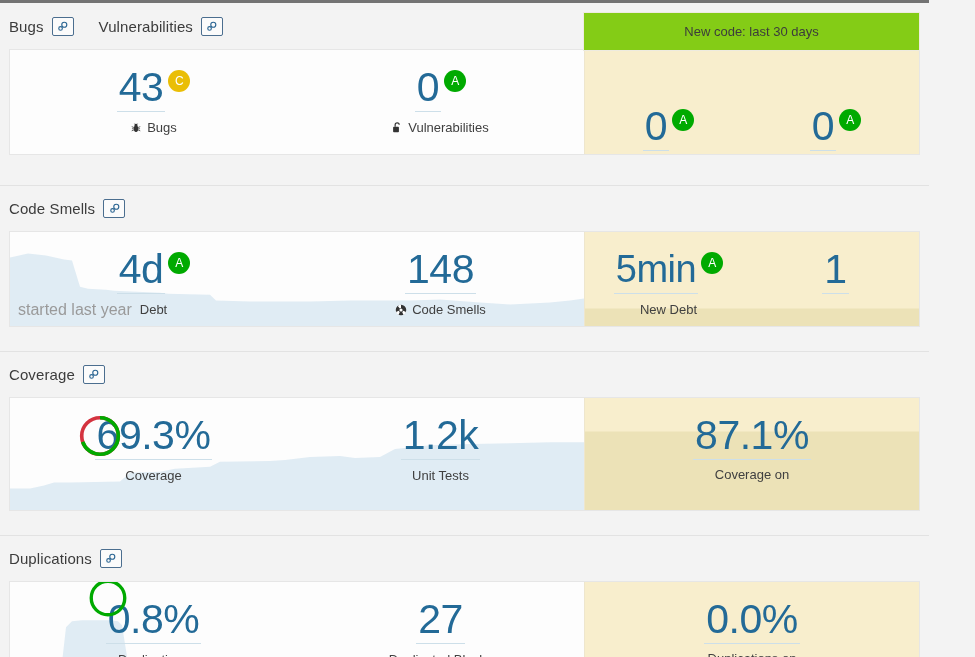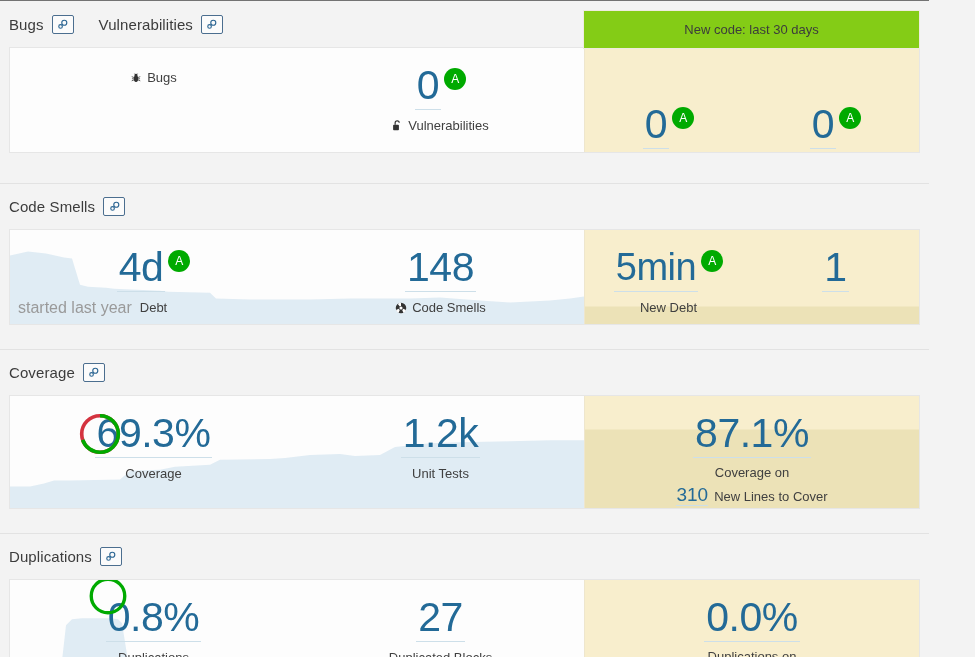--- a/index.html
+++ b/index.html
@@ -7,21 +7,21 @@
     margin: 0; padding: 0;
     width: 975px; height: 657px;
     background: #f3f3f3;
     font-family: "Liberation Sans", sans-serif;
     overflow: hidden;
   }
   .page {
     position: relative;
     width: 929px; height: 657px;
     background: #f3f3f3;
-    border-top: 1px solid #737373;
+    border-top: 3px solid #737373;
   }
 
   
   .section-head {
     position: relative;
     height: 46px;
     display: flex;
     align-items: center;
     padding-left: 9px;
     border-top: 1px solid #e2e2e2;
@@ -213,20 +213,24 @@
 
   <div class="newcode-band">
     <span>New code: last 30 days</span>
   </div>
 
   <div class="card-row" style="height:106px">
     <div class="pane-left">
       <div class="measures">
 
         <div class="measure">
+          <div class="big-line">
+            <span class="big-val">43</span>
+            <span class="rating" style="background:#eabe06">C</span>
+          </div>
           <div class="mlabel">
             <span class="ico">
               <svg width="12" height="12" viewBox="0 0 16 16">
                   <g fill="#333">
                     <ellipse cx="8" cy="9" rx="3" ry="4.2"></ellipse>
                     <circle cx="8" cy="4.2" r="1.9"></circle>
                     <rect x="7.6" y="3" width=".8" height="10"></rect>
                     <path d="M2.3 6.2 L5.2 7.3 M2.3 11.8 L5.2 10.6 M2.6 9 L5 9 M13.7 6.2 L10.8 7.3 M13.7 11.8 L10.8 10.6 M13.4 9 L11 9 M6 2.2 L7 3.6 M10 2.2 L9 3.6" stroke="#333" stroke-width="1" fill="none"></path>
                   </g>
                 </svg>
@@ -416,24 +420,20 @@
           <path d="M0,34 L392,34 L392,114 L0,114 Z" fill="#ece2b7"></path>
         </svg>
       </div>
       <div class="measures">
         <div class="measure">
           <div class="big-line">
             <span class="big-val">87.1%</span>
           </div>
           <div class="sub-two">
             <div>Coverage on</div>
-            <div class="row2">
-              <span class="inline-val">310</span>
-              <span>New Lines to Cover</span>
-            </div>
           </div>
         </div>
       </div>
     </div>
   </div>
 
   <div class="section-head" style="margin-top:24px">
     <span class="section-title">Duplications</span>
     <span class="link-btn">
       <svg width="13" height="13" viewBox="0 0 16 16">

